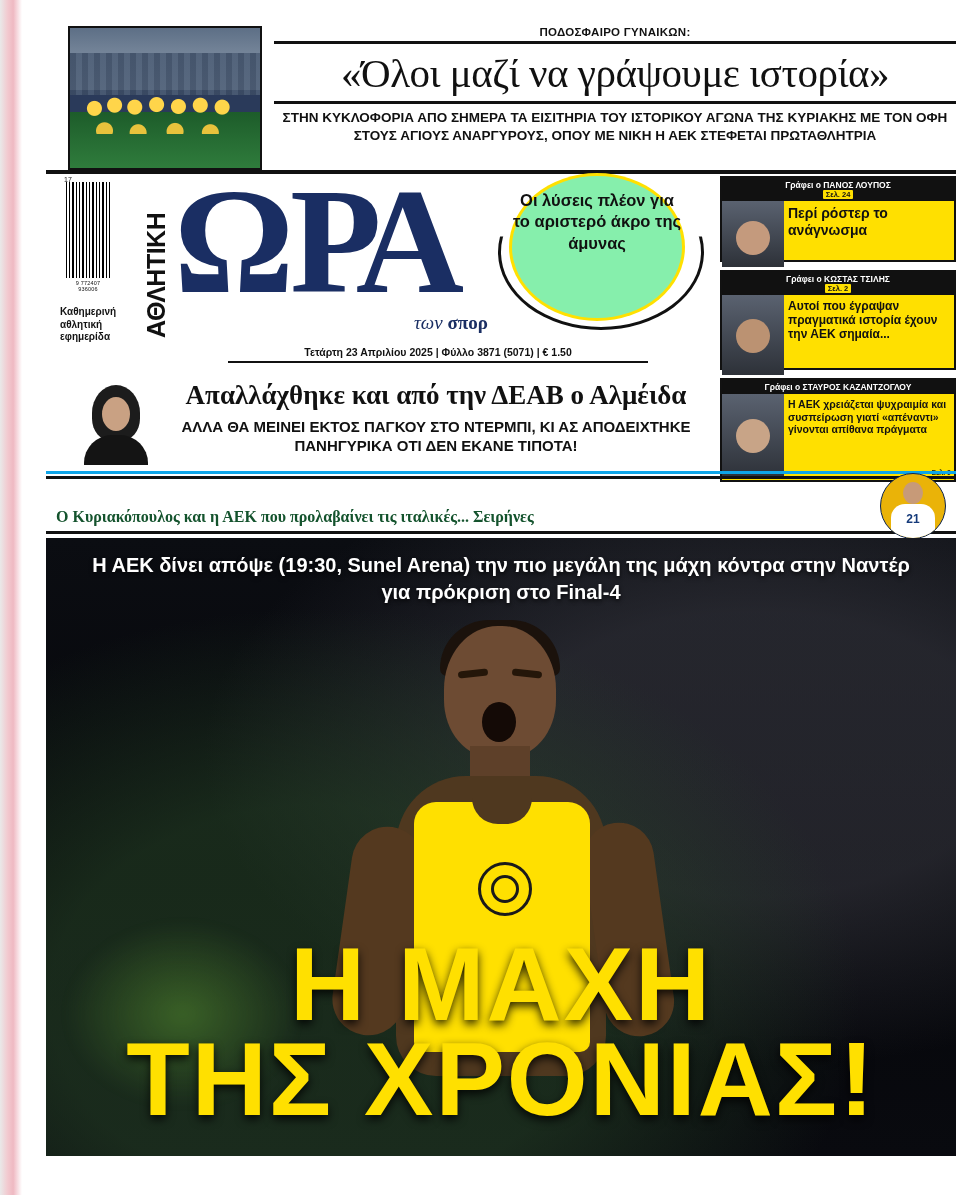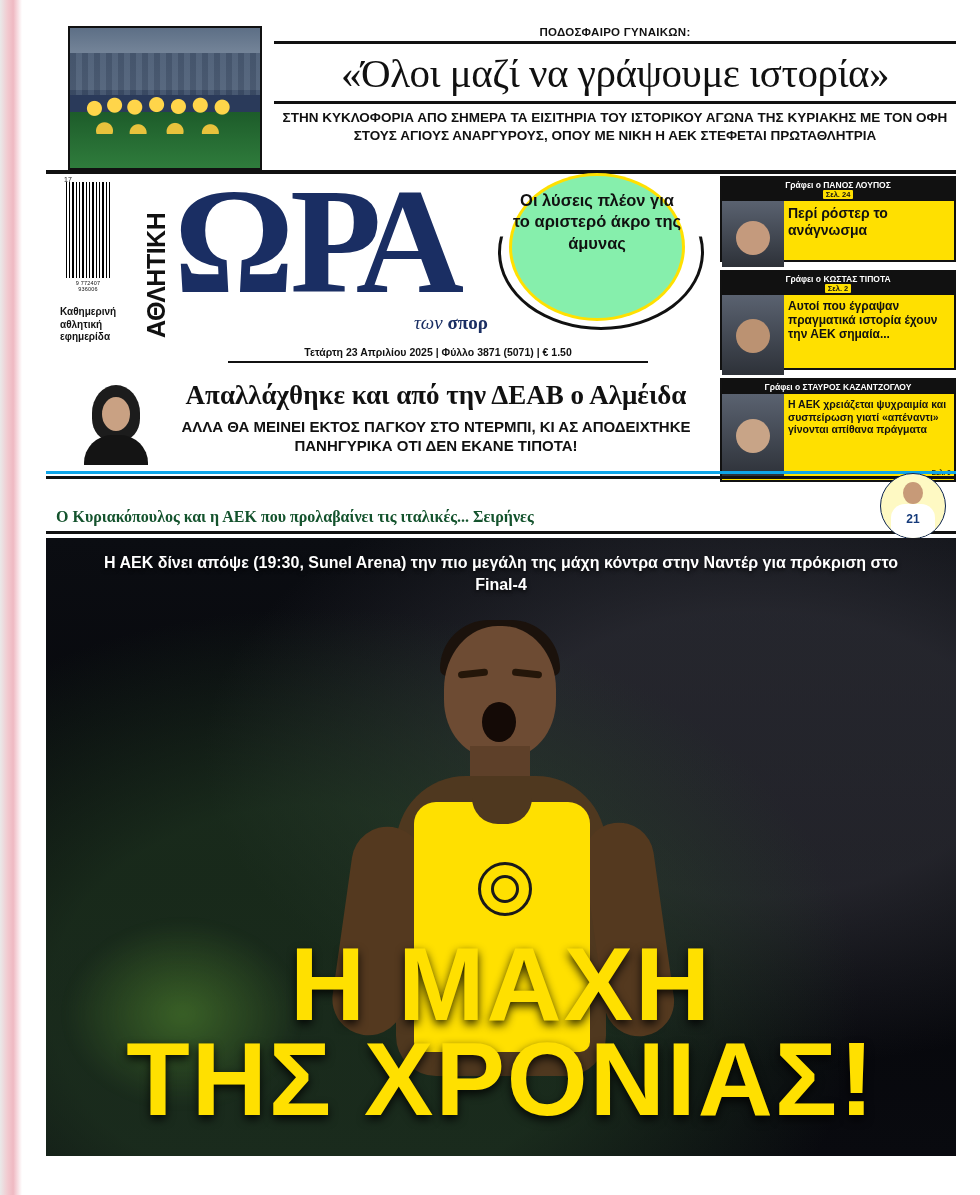--- a/index.html
+++ b/index.html
@@ -347,21 +347,21 @@
     font-size: 16px;
     font-weight: bold;
     color: #14532d;
     margin-top: 17px;
   }
   .kbar-avatar {
     position: absolute;
     right: 10px; top: -6px;
     width: 64px; height: 64px;
     border-radius: 50%;
-    background: #fef9c3;
+    background: #eab308;
     overflow: hidden;
     border: 1px solid #0b2350;
   }
   .kbar-avatar .head {
     position:absolute; left:22px; top:8px; width:20px; height:22px;
     background:#c79a78; border-radius:50%;
   }
   .kbar-avatar .jersey {
     position:absolute; left:10px; top:30px; width:44px; height:34px;
     background:#fff; border-radius:14px 14px 0 0;
@@ -389,21 +389,21 @@
   .mb-green {
     position:absolute; left:2%; bottom:8%; width:26%; height:30%;
     background: radial-gradient(ellipse at center, rgba(120,200,60,.35), transparent 70%);
     filter: blur(6px);
   }
   .mb-top {
     position: absolute;
     left: 0; right: 0; top: 14px;
     text-align: center;
     color: #fff;
-    font-size: 16px;
+    font-size: 20px;
     font-weight: bold;
     line-height: 1.35;
     text-shadow: 0 2px 4px rgba(0,0,0,.8);
     padding: 0 40px;
   }
   
   .player { position:absolute; left:50%; top:88px; transform:translateX(-50%); width:330px; height:530px; }
   .pl-head { position:absolute; left:108px; top:0; width:112px; height:132px; background:#6d4b33; border-radius:48% 48% 44% 44%; }
   .pl-hair { position:absolute; left:104px; top:-6px; width:120px; height:56px; background:#1b120c; border-radius:54px 54px 8px 8px; }
   .pl-mouth { position:absolute; left:146px; top:76px; width:34px; height:40px; background:#140a06; border-radius:50%; }
@@ -486,21 +486,21 @@
             <span class="pg">Σελ. 24</span>
           </div>
           <div class="cb-body">
             <div class="cb-photo p1"></div>
             <div class="cb-text">Περί ρόστερ το ανάγνωσμα</div>
           </div>
         </div>
 
         <div class="colbox cb2">
           <div class="cb-head">
-            <span>Γράφει ο ΚΩΣΤΑΣ ΤΙΠΟΤΑ</span>
+            <span>Γράφει ο ΚΩΣΤΑΣ ΤΣΙΛΗΣ</span>
             <span class="pg">Σελ. 2</span>
           </div>
           <div class="cb-body">
             <div class="cb-photo p2"></div>
             <div class="cb-text small">Αυτοί που έγραψαν πραγματικά ιστορία έχουν την ΑΕΚ σημαία...</div>
           </div>
         </div>
 
         <div class="colbox cb3">
           <div class="cb-head">

